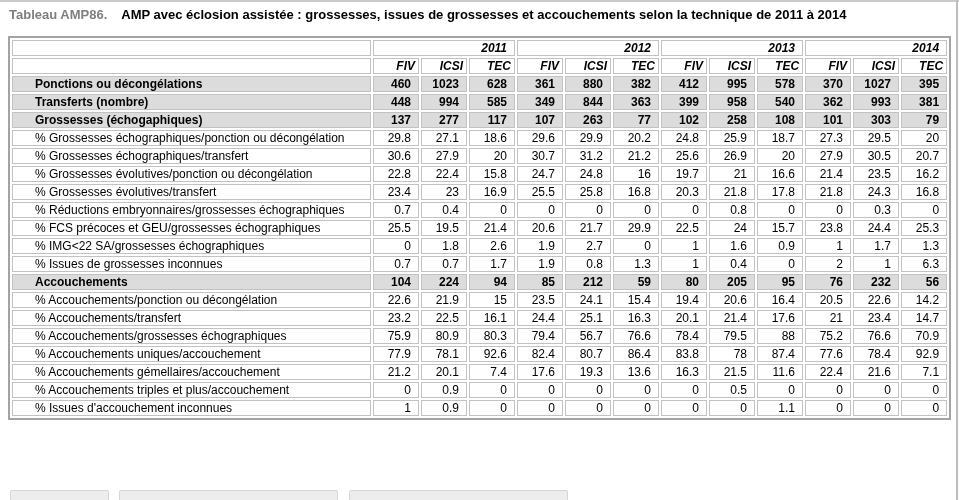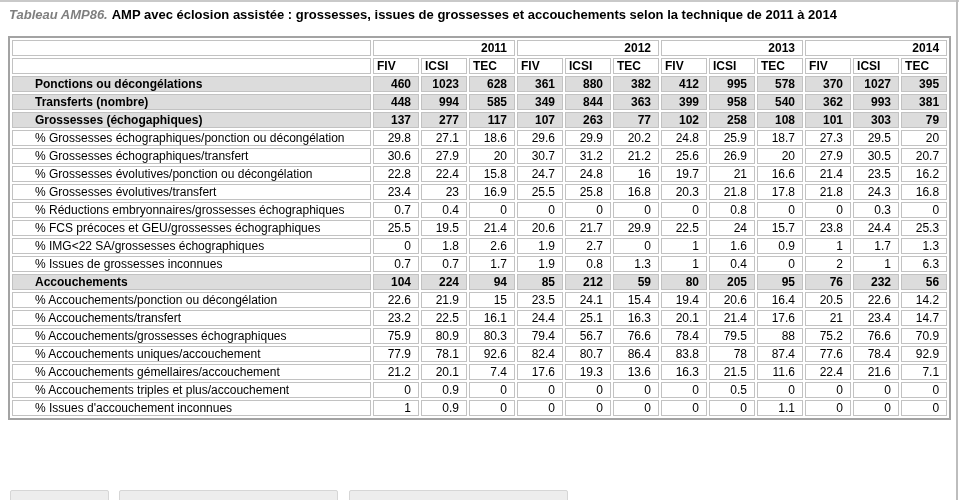--- a/index.html
+++ b/index.html
@@ -8,43 +8,43 @@
     background:#ffffff;
     font-family:"Liberation Sans", sans-serif;
     color:#000;
   }
   .top-border{position:absolute;top:0;left:0;width:959px;height:2px;background:#c9c9c9;}
   .right-border{position:absolute;top:0;right:1px;width:2px;height:500px;background:#bdbdbd;}
   .title{
     position:absolute;left:9px;top:7px;
     font-size:13px;font-weight:bold;white-space:nowrap;
   }
-  .title .prefix{color:#7f7f7f;margin-right:4px;font-style:italic;}
+  .title .prefix{color:#7f7f7f;margin-right:14px;}
   table.amp{
     position:absolute;left:8px;top:36px;
     width:941px;
     border-collapse:separate;border-spacing:2px;
     table-layout:fixed;
     background:#ffffff;
     border:2px solid #a3a3a3;
   }
   table.amp td{
     box-sizing:border-box;
     border:1px solid #c2c2c2;
     height:16px;line-height:14px;
     font-size:12px;
     padding:0 7px 0 3px;
     white-space:nowrap;overflow:hidden;
     background:#ffffff;
   }
   table.amp td.label{text-align:left;padding-left:22px;}
   table.amp td.num{text-align:right;}
-  table.amp tr.head td{font-weight:bold;}
+  table.amp tr.head td{font-weight:bold;font-style:italic;}
   table.amp td.year{text-align:right;font-weight:bold;}
-  table.amp td.tech{text-align:left;font-weight:bold;padding:0 3px;}
+  table.amp td.tech{text-align:right;font-weight:bold;padding:0 3px;}
   table.amp tr.section td{background:#dcdcdc;font-weight:bold;}
   .cutbtn{
     position:absolute;top:490px;height:16px;
     background:#ededed;border:1px solid #d6d6d6;
     border-radius:2px;
   }
   .cutbtn.b1{left:10px;width:97px;}
   .cutbtn.b2{left:119px;width:217px;}
   .cutbtn.b3{left:349px;width:217px;}
 </style>

